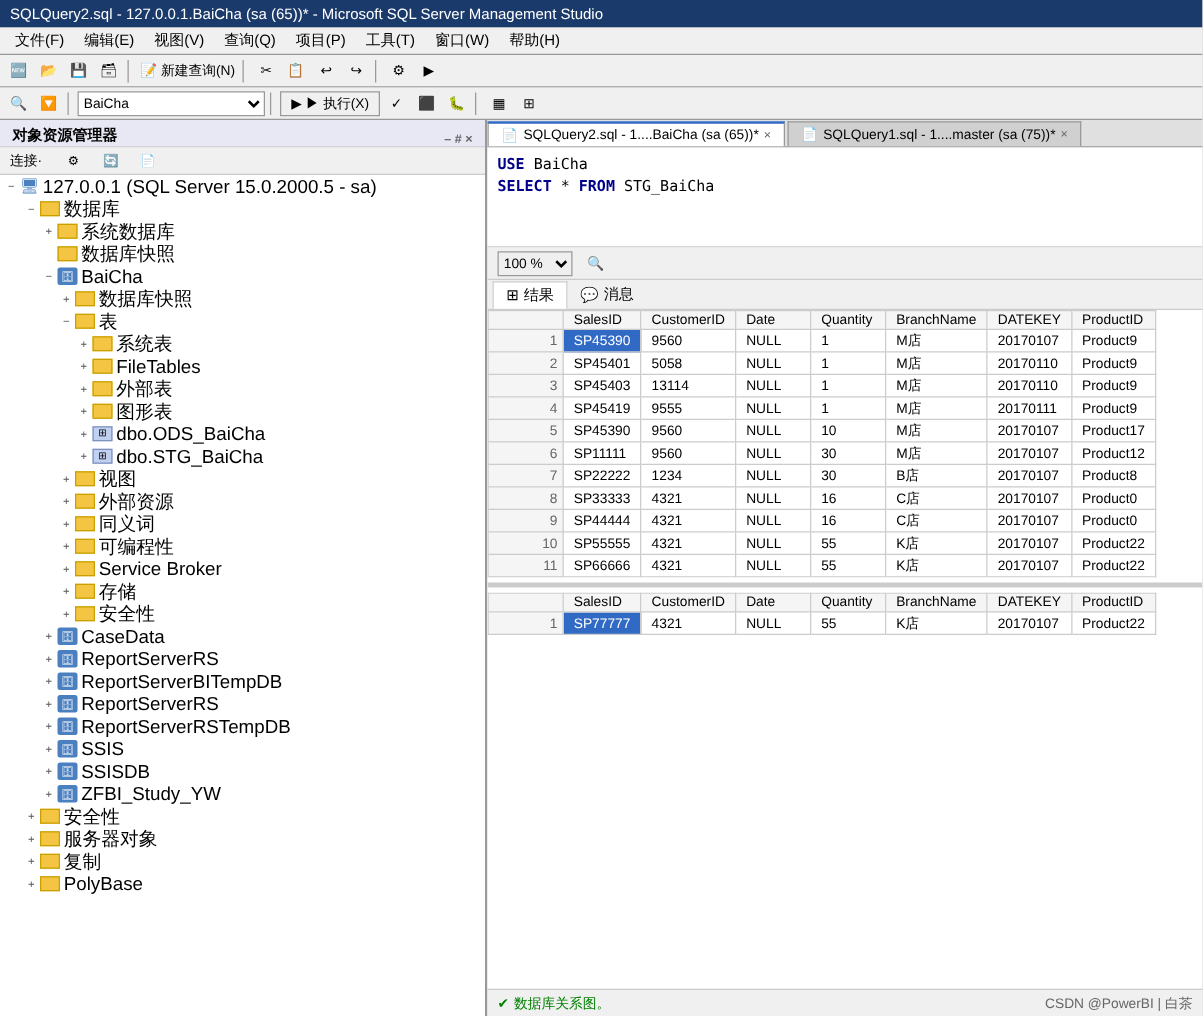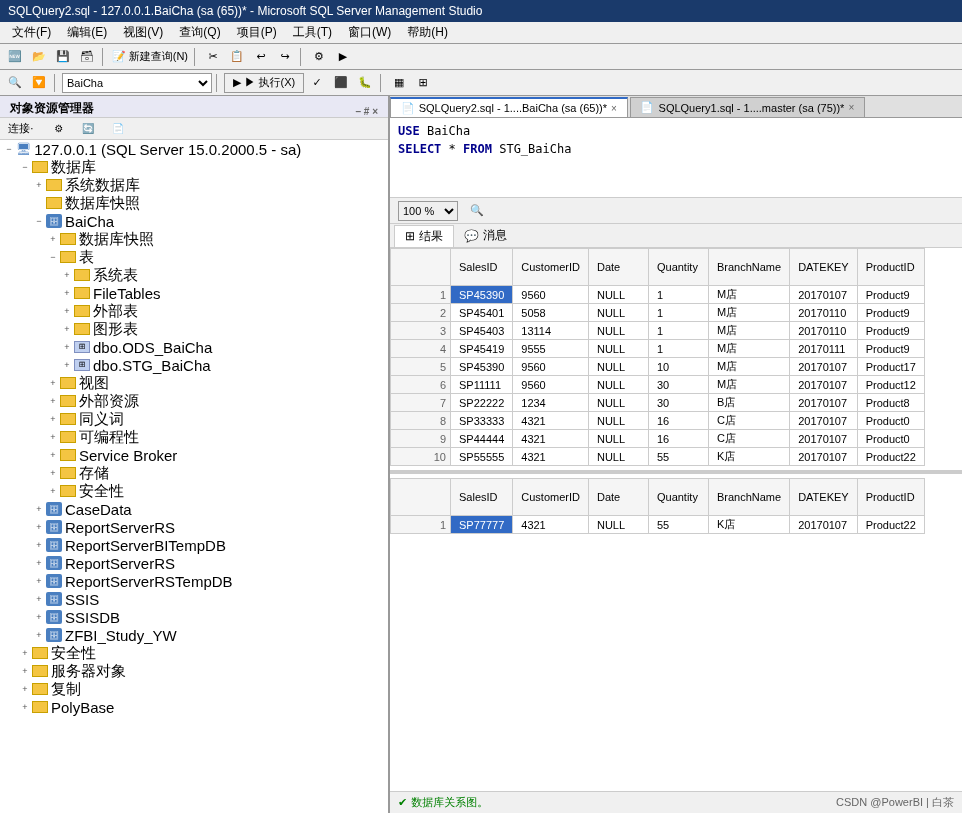--- a/index.html
+++ b/index.html
@@ -54,21 +54,21 @@
     .results-area { flex: 1; overflow: auto; background: white; }
     .results-toolbar { background: #f0f0f0; height: 26px; display: flex; align-items: center; padding: 0 8px; border-bottom: 1px solid #ccc; gap: 8px; }
     .zoom-select { height: 20px; width: 60px; font-size: 11px; border: 1px solid #999; }
     .results-tabs { display: flex; align-items: center; height: 24px; background: #f0f0f0; border-bottom: 1px solid #ccc; padding: 0 4px; }
     .result-tab { padding: 2px 10px; font-size: 12px; cursor: pointer; display: flex; align-items: center; gap: 4px; }
     .result-tab.active { background: white; border: 1px solid #ccc; border-bottom: none; }
 
     
     .data-table-wrap { overflow-x: auto; }
     table { border-collapse: collapse; font-size: 11px; }
-    th { background: #f5f5f5; border: 1px solid #ccc; padding: 12px 8px; text-align: left; font-weight: normal; white-space: nowrap; min-width: 60px; }
+    th { background: #f5f5f5; border: 1px solid #ccc; padding: 1px 8px; text-align: left; font-weight: normal; white-space: nowrap; min-width: 60px; }
     td { border: 1px solid #ccc; padding: 1px 8px; white-space: nowrap; }
     .row-num { color: #666; text-align: right; padding-right: 4px; min-width: 20px; background: #f5f5f5; }
     td.selected { background: #316ac5; color: white; }
 
     
     .status-bar { height: 22px; background: #f0f0f0; border-top: 1px solid #ccc; display: flex; align-items: center; padding: 0 8px; font-size: 11px; justify-content: space-between; }
     .status-ok { color: green; display: flex; align-items: center; gap: 4px; }
 
     
     .h-splitter { height: 4px; background: #ccc; cursor: row-resize; }
@@ -470,20 +470,30 @@
               <tr>
                 <td class="row-num">10</td>
                 <td>SP55555</td>
                 <td>4321</td>
                 <td>NULL</td>
                 <td>55</td>
                 <td>K店</td>
                 <td>20170107</td>
                 <td>Product22</td>
               </tr>
+              <tr>
+                <td class="row-num">11</td>
+                <td>SP66666</td>
+                <td>4321</td>
+                <td>NULL</td>
+                <td>55</td>
+                <td>K店</td>
+                <td>20170107</td>
+                <td>Product22</td>
+              </tr>
             </tbody>
         </table>
       </div>
       <div class="h-splitter"></div>
 
       <div class="data-table-wrap" style="margin-top:4px;">
         <table>
           <thead>
             <tr>
               <th></th>

